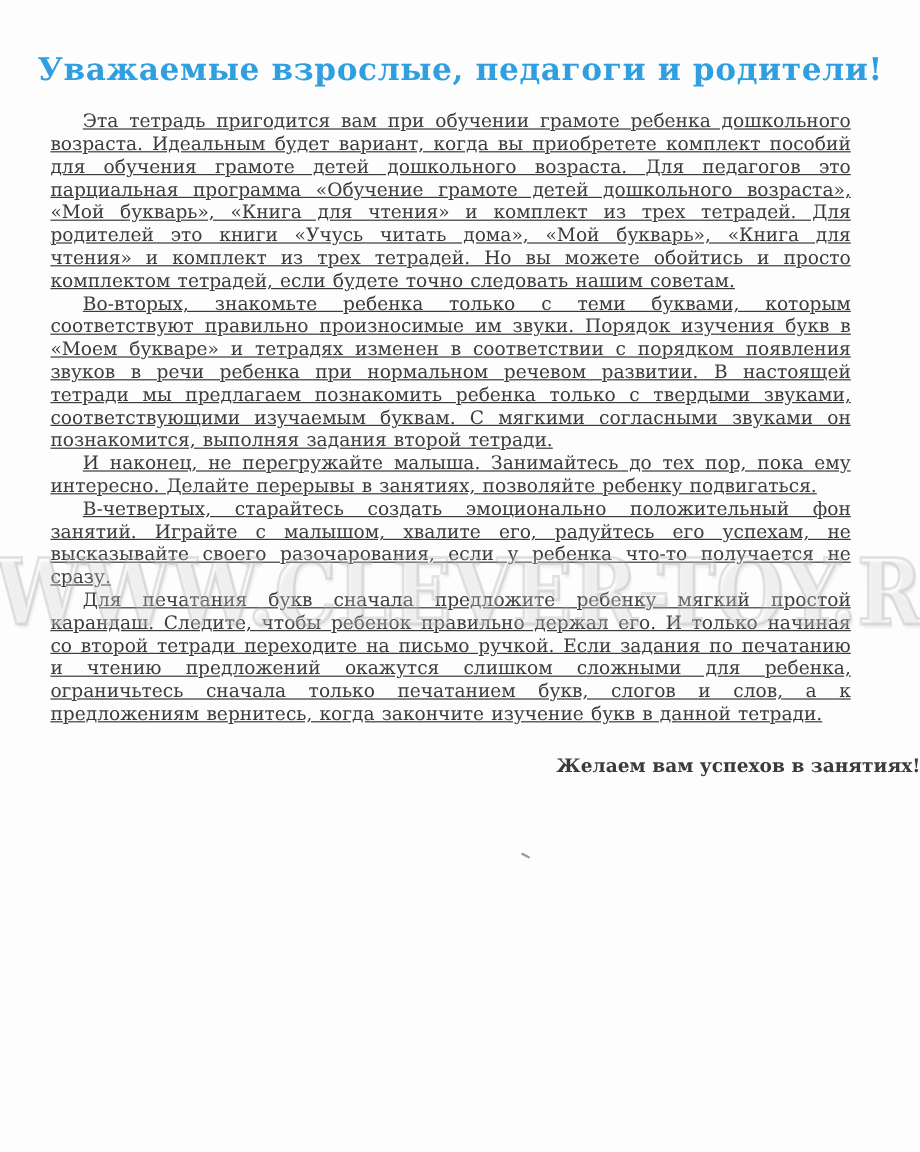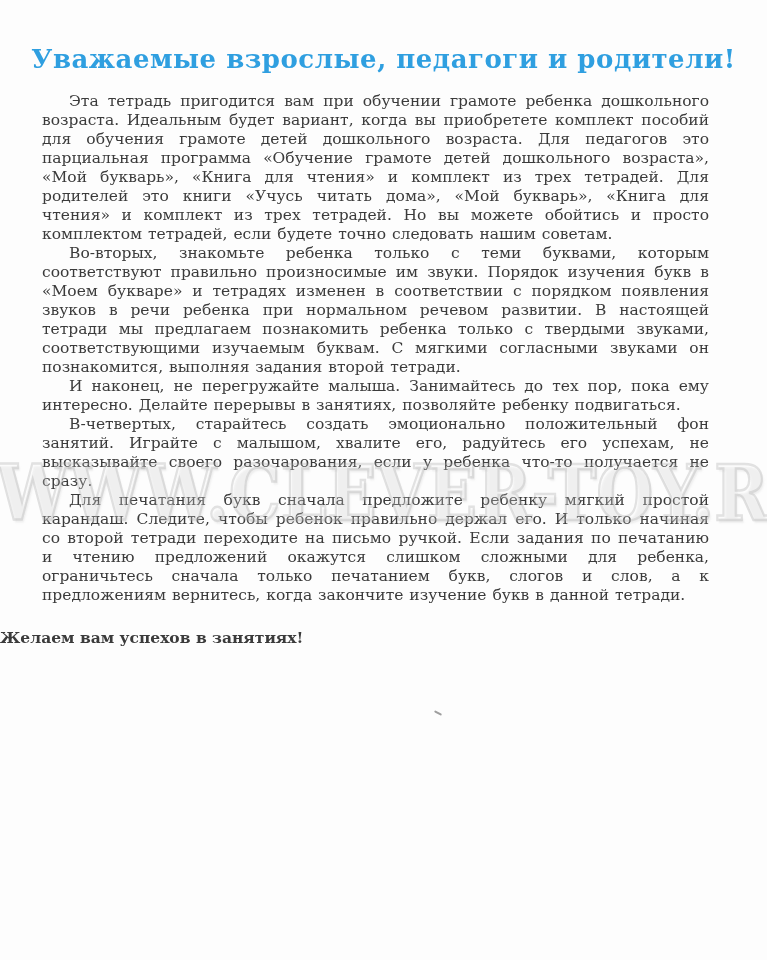--- a/index.html
+++ b/index.html
@@ -25,28 +25,29 @@
     letter-spacing: 0.5px;
     color: var(--title-color, #2f9fe0);
   }
   .body-text {
     margin: 18px 58px 0 42px;
     text-align: justify;
     font-size: 15.5px;
     line-height: 19px;
     color: var(--text-color, #3b3b3b);
     word-spacing: 1px;
+    text-decoration: underline;
   }
   .body-text p {
     margin: 0;
     text-indent: 27px;
   }
   .closing-line {
     margin-top: 23px;
-    text-align: left;
+    text-align: right;
     font-size: 15.5px;
     font-weight: bold;
     color: var(--text-color, #3b3b3b);
   }
   .watermark {
     position: absolute;
     top: 448px;
     left: -4px;
     z-index: 3;
     white-space: nowrap;

